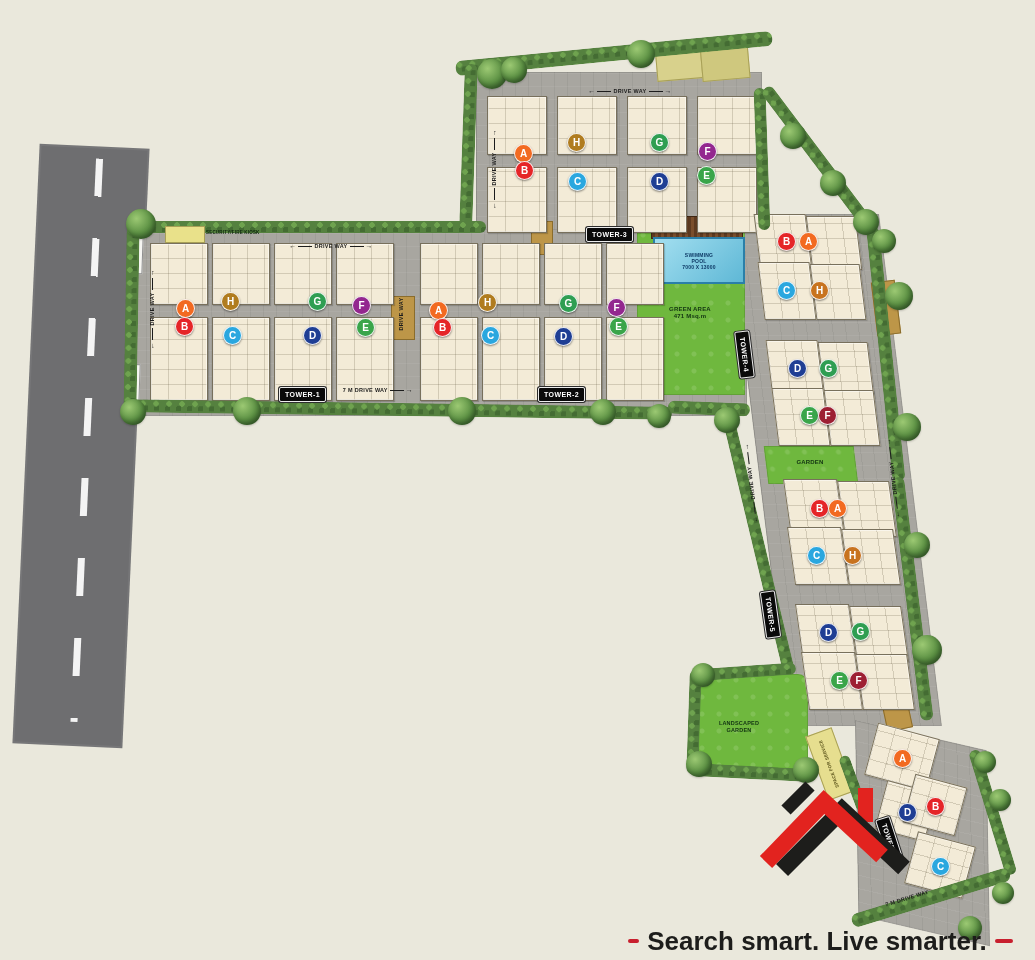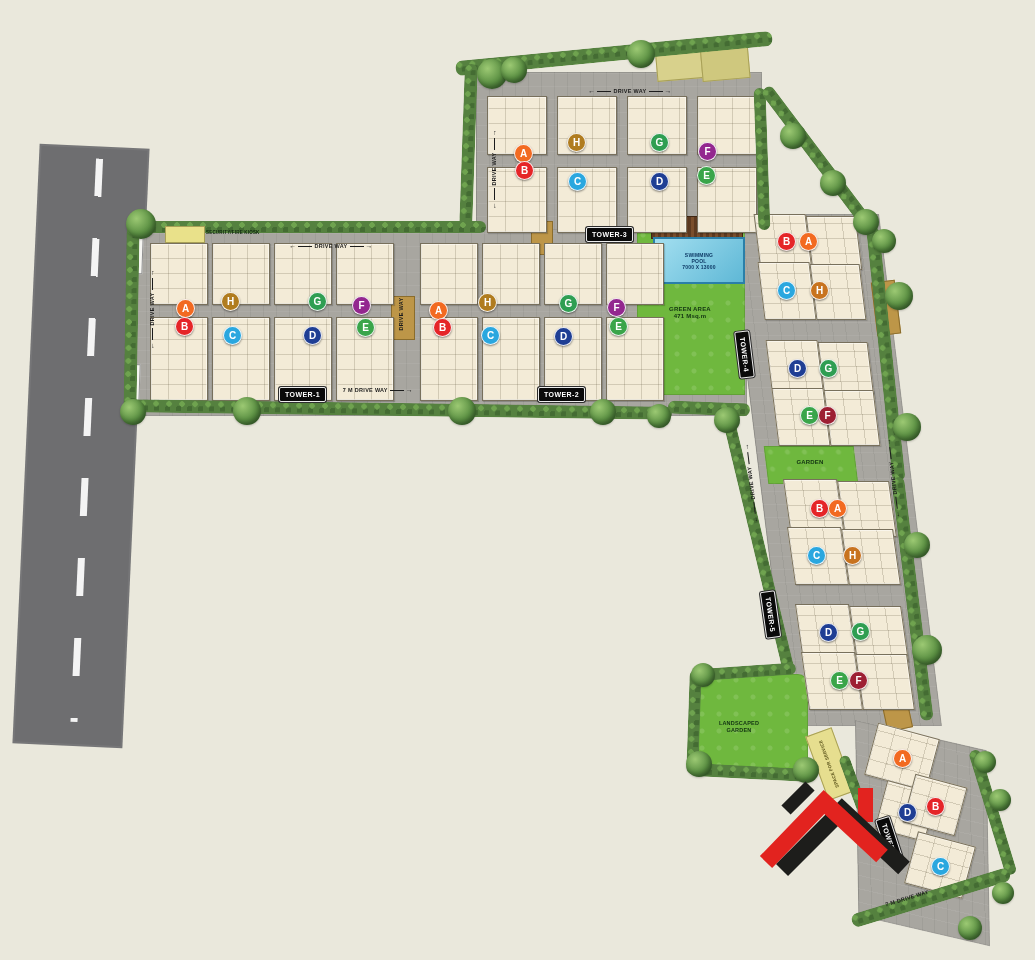--- a/index.html
+++ b/index.html
@@ -175,20 +175,25 @@
   <div class="dw" style="left:862px;top:895px;width:90px;transform:rotate(-17deg);z-index:30;">
     <span>7 M DRIVE WAY</span>
   </div>
 
   <svg id="logo" style="left:758px;top:772px;" width="160" height="108" viewBox="0 0 160 108">
     <rect x="100" y="16" width="15" height="34" fill="#e2231f"></rect>
     <path d="M28,38 L52,14" stroke="#1d1d1b" stroke-width="13" fill="none"></path>
     <path d="M24,98 L84,38 L146,96" stroke="#1d1d1b" stroke-width="17" fill="none"></path>
     <path d="M8,90 L66,30 L124,84" stroke="#e2231f" stroke-width="17" fill="none"></path>
   </svg>
+  <div id="tagline">
+    <span class="tagdash" style="width:42px;"></span>
+    <span>Search smart. Live smarter.</span>
+    <span class="tagdash" style="width:68px;"></span>
+  </div>
 
 <div class="bldg" style="left: 150px; top: 243px; width: 56px; height: 60px;"></div>
     <div class="bldg" style="left: 212px; top: 243px; width: 56px; height: 60px;"></div>
     <div class="bldg" style="left: 274px; top: 243px; width: 56px; height: 60px;"></div>
     <div class="bldg" style="left: 336px; top: 243px; width: 56px; height: 60px;"></div>
     <div class="bldg" style="left: 150px; top: 317px; width: 56px; height: 82px;"></div>
     <div class="bldg" style="left: 212px; top: 317px; width: 56px; height: 82px;"></div>
     <div class="bldg" style="left: 274px; top: 317px; width: 56px; height: 82px;"></div>
     <div class="bldg" style="left: 336px; top: 317px; width: 56px; height: 82px;"></div>
     <div class="bldg" style="left: 420px; top: 243px; width: 56px; height: 60px;"></div>

